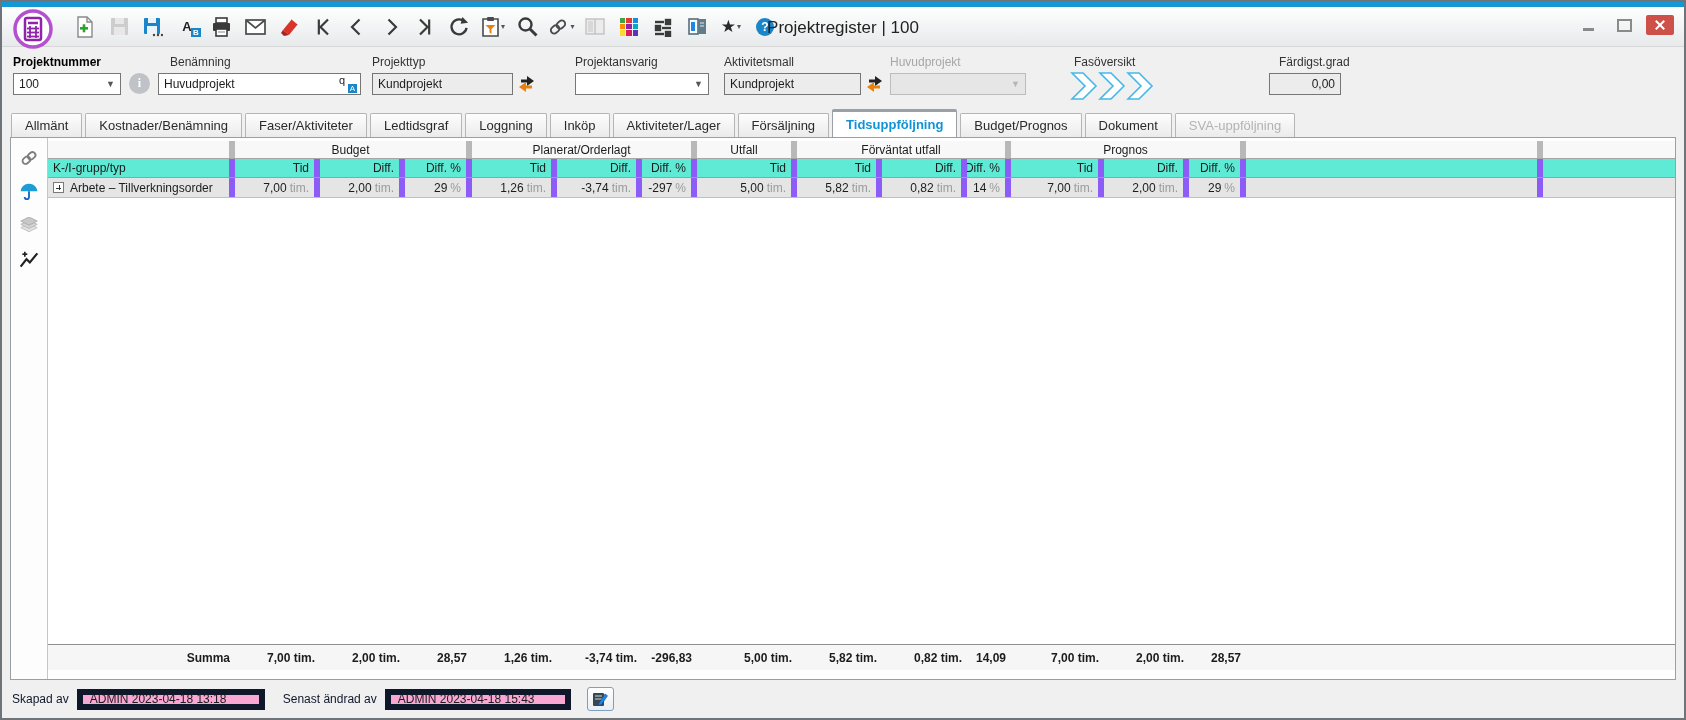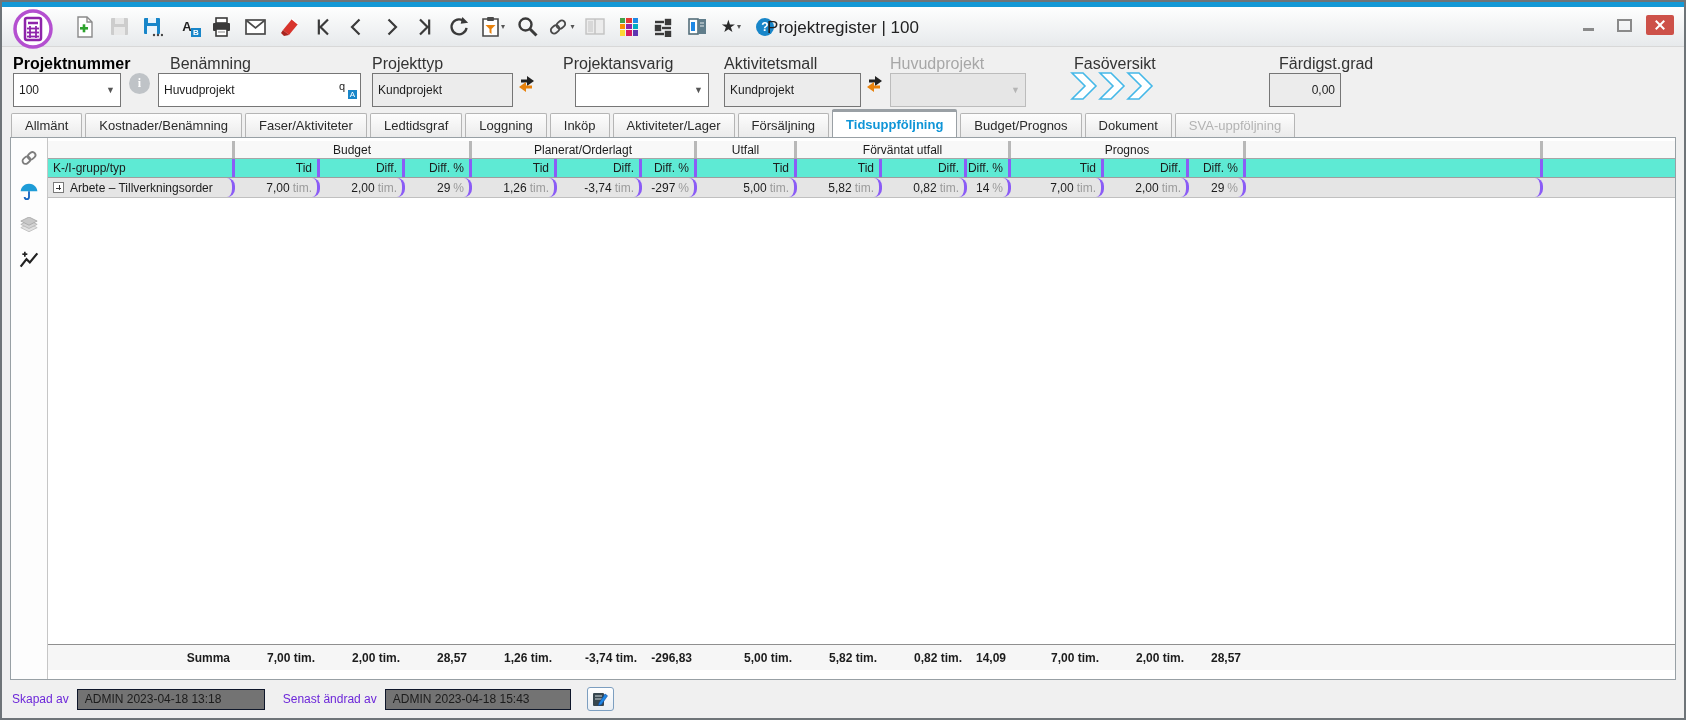--- a/index.html
+++ b/index.html
@@ -33,25 +33,25 @@
   .ab-icon .b { position:absolute; right:-9px; bottom:-3px; background:#1886c9; color:#fff;
     font-size:8px; padding:0 2px; font-weight:bold; }
   .help-icon { width:18px; height:18px; border-radius:50%; background:#1886c9; color:#fff;
     font-weight:bold; font-size:12px; display:flex; align-items:center; justify-content:center; }
   .star-glyph { font-size:17px; color:#2a2a2a; line-height:1; }
   .modules-grid { width:18px; height:18px; display:grid; grid-template-columns:repeat(3,1fr); gap:1px; }
   .modules-grid i { display:block; }
 
   
   .formrow { height:62px; flex:0 0 auto; position:relative; background:#f0f0f0; }
-  .flabel { position:absolute; top:8px; font-size:16px; color:#333; white-space:nowrap; }
+  .flabel { position:absolute; top:8px; font-size:12px; color:#333; white-space:nowrap; }
   .flabel.bold { font-weight:bold; color:#000; }
   .flabel.dis { color:#a7a7a7; }
   .fbox { position:absolute; top:26px; height:22px; border:1px solid #767676; background:#fff;
-    display:flex; align-items:center; padding:16px 5px; font-size:12px; }
+    display:flex; align-items:center; padding:4px 5px; font-size:12px; }
   .fbox.ro { background:#ececec; }
   .fbox.dis { background:#e6e6e6; border-color:#bcbcbc; }
   .fbox .val { flex:1; white-space:nowrap; overflow:hidden; }
   .fbox .val.num { text-align:right; }
   .combo-arrow { font-size:9px; color:#555; margin-left:4px; }
   .combo-arrow.dis { color:#b5b5b5; }
   .info-btn { position:absolute; top:26px; width:21px; height:21px; border-radius:50%;
     background:#bfc3c7; color:#fff; font-weight:bold; font-size:12px; font-family:"Liberation Serif",serif;
     display:flex; align-items:center; justify-content:center; }
   .mini-icon { position:absolute; top:28px; width:18px; height:18px; }
@@ -72,47 +72,47 @@
 
   
   .panel { flex:1; margin:0 8px; border:1px solid #98a0a5; background:#fff; display:flex; min-height:0; }
   .side-toolbar { width:37px; flex:0 0 auto; border-right:1px solid #c6c6c6; background:#fdfdfd;
     display:flex; flex-direction:column; align-items:center; padding-top:8px; gap:10px; }
   .sbtn { width:24px; height:24px; display:flex; align-items:center; justify-content:center; border-radius:3px; }
 
   .table-wrap { flex:1; display:flex; flex-direction:column; min-width:0; padding-top:3px; }
   .trow { display:grid;
     grid-template-columns:187px 85px 85px 67px 85px 85px 55px 100px 85px 85px 44px 93px 85px 57px 297px 1fr; }
-  .cell { border-right:3px solid #8b5cf6; padding:0 5px; display:flex; align-items:center;
+  .cell { border-right:6px solid #8b5cf6; padding:0 5px; display:flex; align-items:center;
     white-space:nowrap; overflow:hidden; min-width:0; }
   .cell.spacer { border-right:none; }
   .span3 { grid-column:span 3; }
   .thead-group { height:18px; border-bottom:1px solid #a6a6a6; background:#f8f8f8; }
   .thead-group .cell { justify-content:center; border-right-color:#b8b8b8; }
   .thead-cols { height:19px; border-bottom:1px solid #9e9e9e; background:#5eead4; }
   .thead-cols .cell { justify-content:flex-end; }
   .thead-cols .cell.name { justify-content:flex-start; }
   .datarow { height:20px; background:#e5e5e5; border-bottom:1px solid #c0c0c0; }
-  .datarow .cell { justify-content:flex-end;border-radius:8px; }
+  .datarow .cell { justify-content:flex-end; }
   .datarow .cell.name { justify-content:flex-start; gap:6px; }
   .expander { width:11px; height:11px; border:1px solid #7a7a7a; background:#fff; position:relative; flex:0 0 auto; }
   .expander::before { content:""; position:absolute; left:2px; right:2px; top:4.5px; height:1px; background:#333; }
   .expander::after { content:""; position:absolute; top:2px; bottom:2px; left:4.5px; width:1px; background:#333; }
   .unit { color:#9b9b9b; margin-left:3px; }
   .tbody-empty { flex:1; background:#fff; }
   .summarow { height:26px; flex:0 0 auto; background:#f6f6f6; border-top:1px solid #8f8f8f;
     font-weight:bold; }
   .summarow .cell { justify-content:flex-end; border-right:none; }
   .table-bottom-gap { height:9px; flex:0 0 auto; background:#fff; }
 
   
   .statusbar { height:38px; flex:0 0 auto; display:flex; align-items:center; padding-left:10px;
     background:#f0f0f0; gap:8px; }
-  .sb-label { color:#6d28d9; white-space:nowrap; }
-  .sb-box { height:21px; border:1px solid #0f172a; background:#737373; display:flex; align-items:center;
+  .sb-label { color:#0f172a; white-space:nowrap; }
+  .sb-box { height:21px; border:6px solid #0f172a; background:#f9a8d4; display:flex; align-items:center;
     padding:0 7px; }
   .sb-box.b1 { width:188px; margin-right:10px; }
   .sb-box.b2 { width:186px; }
   .note-btn { width:27px; height:24px; margin-left:8px; border:1px solid #7d9fc0; border-radius:3px;
     background:linear-gradient(#ffffff,#e9eef3); display:flex; align-items:center; justify-content:center; }
 </style>
 </head>
 <body>
 
 <div class="window">
@@ -311,21 +311,21 @@
     </div>
     <div class="mini-icon" style="left:516px">
       <svg width="18" height="18" viewBox="0 0 18 18">
           <polygon points="9,1 16,6 9,11" fill="#222"></polygon>
           <rect x="3" y="4.5" width="7" height="3" fill="#222"></rect>
           <polygon points="8,17 1,12 8,7" fill="#e8820c"></polygon>
           <rect x="7" y="10.5" width="7" height="3" fill="#e8820c"></rect>
         </svg>
     </div>
 
-    <div class="flabel" style="left:561px">Projektansvarig</div>
+    <div class="flabel" style="left:573px">Projektansvarig</div>
     <div class="fbox" style="left:573px;width:134px">
       <span class="val"></span>
       <span class="combo-arrow">▼</span>
     </div>
 
     <div class="flabel" style="left:722px">Aktivitetsmall</div>
     <div class="fbox ro" style="left:722px;width:137px">
       <span class="val">Kundprojekt</span>
     </div>
     <div class="mini-icon" style="left:864px">

